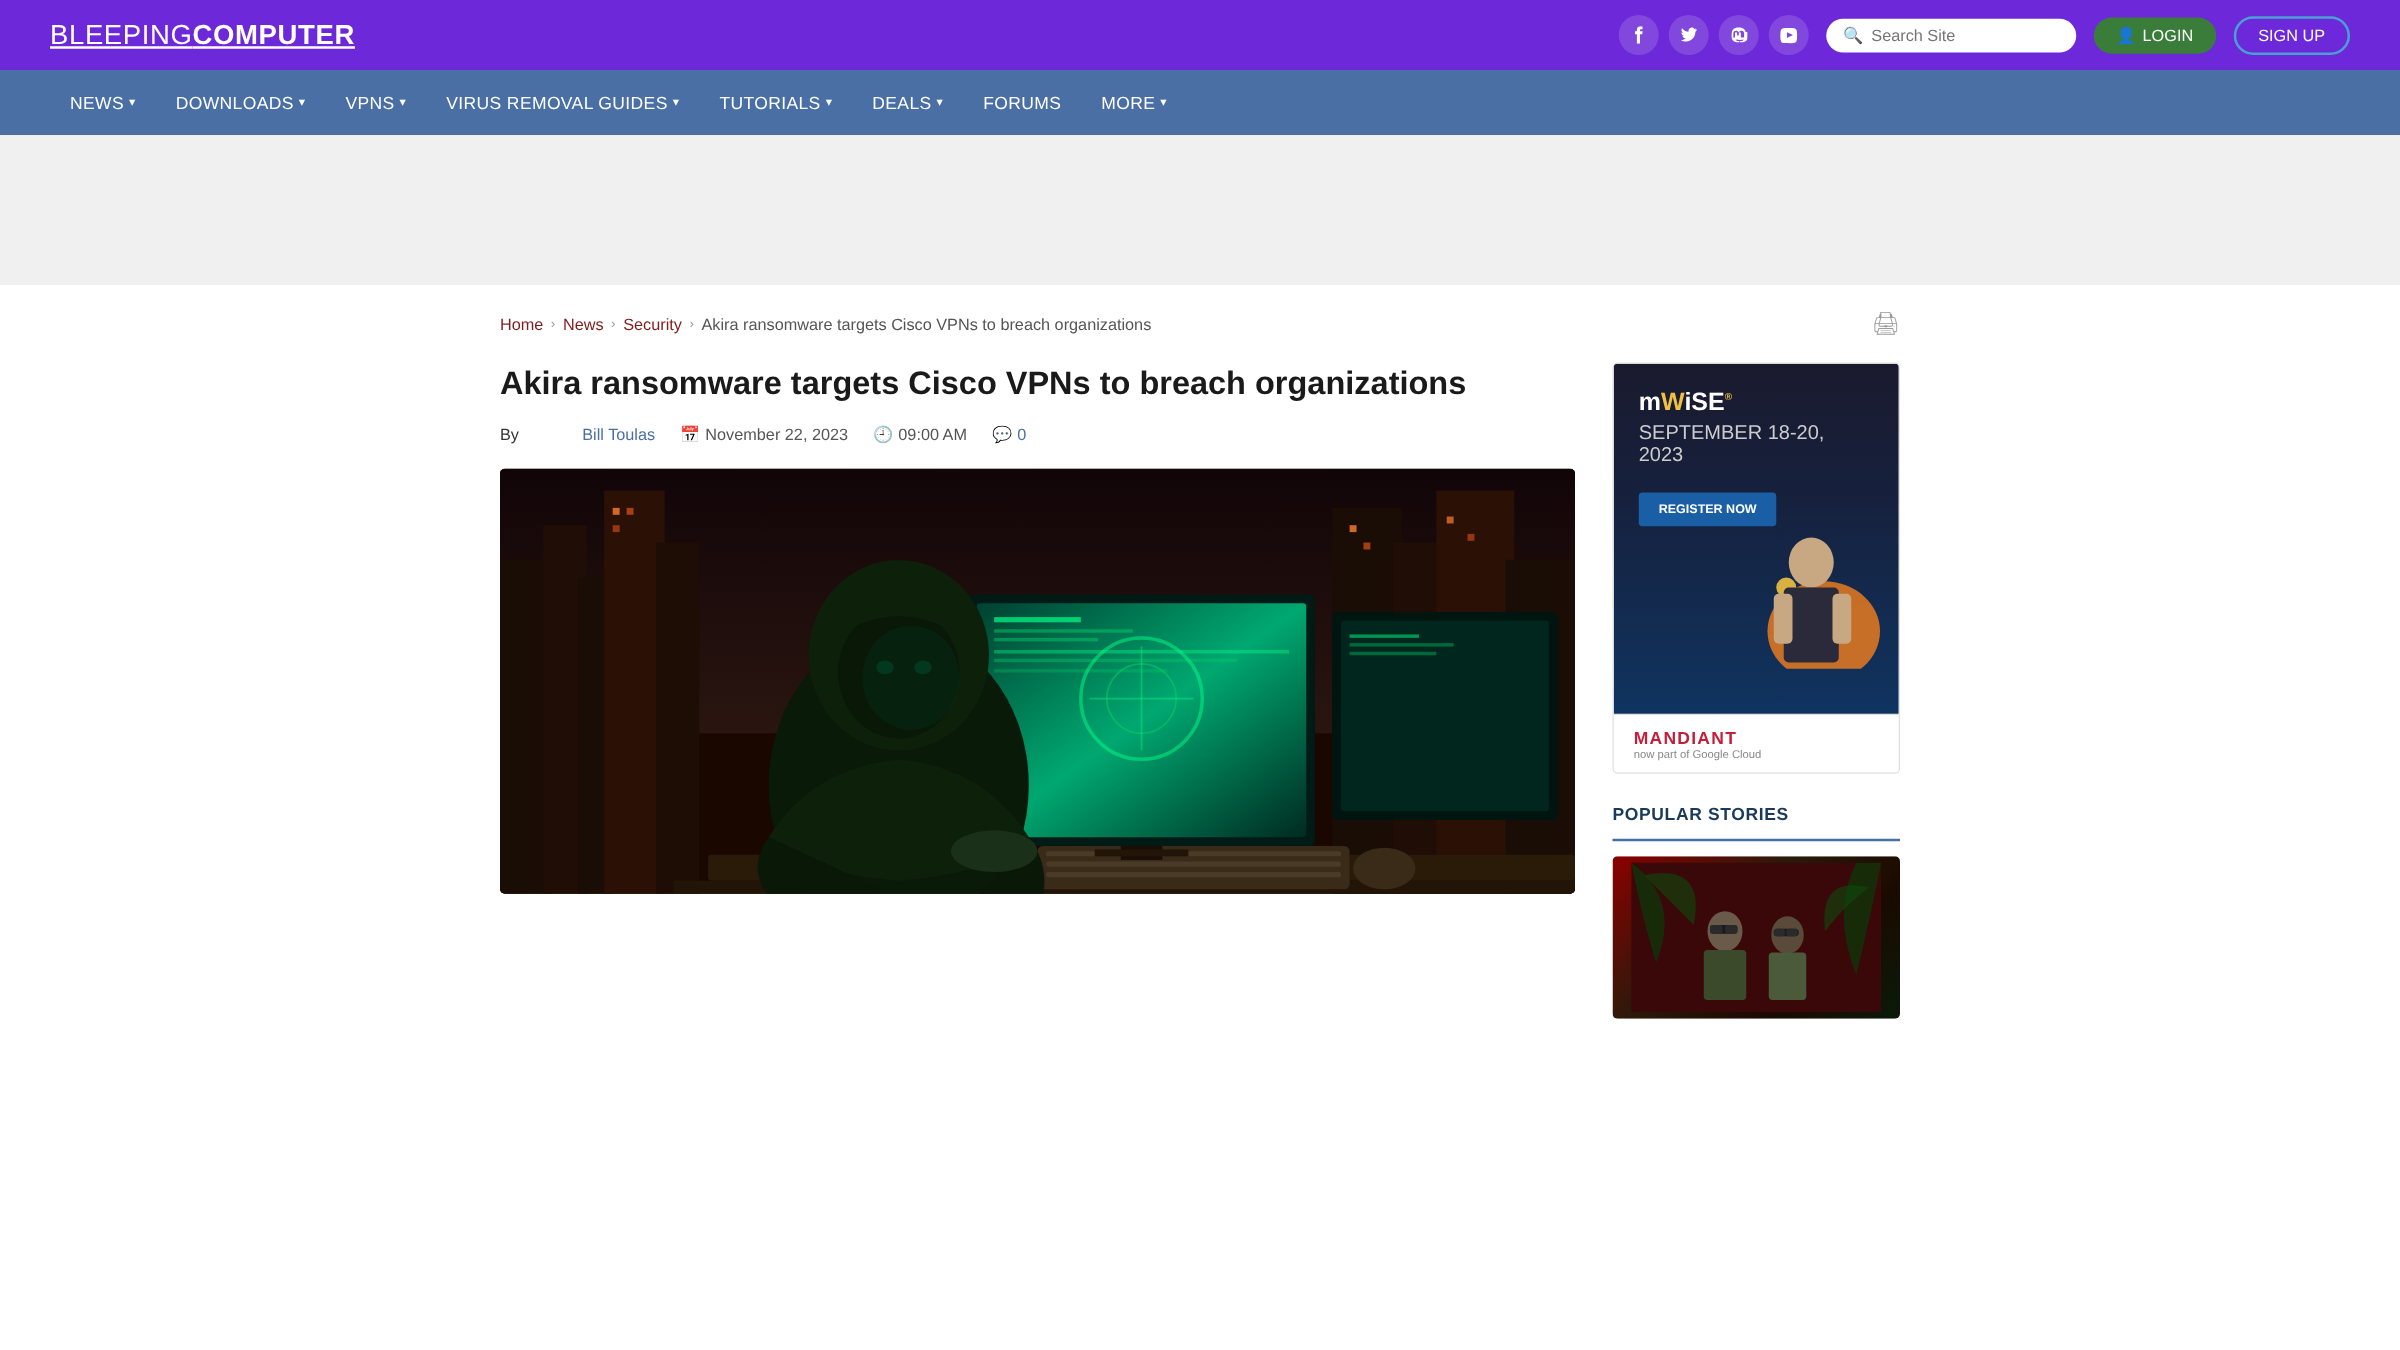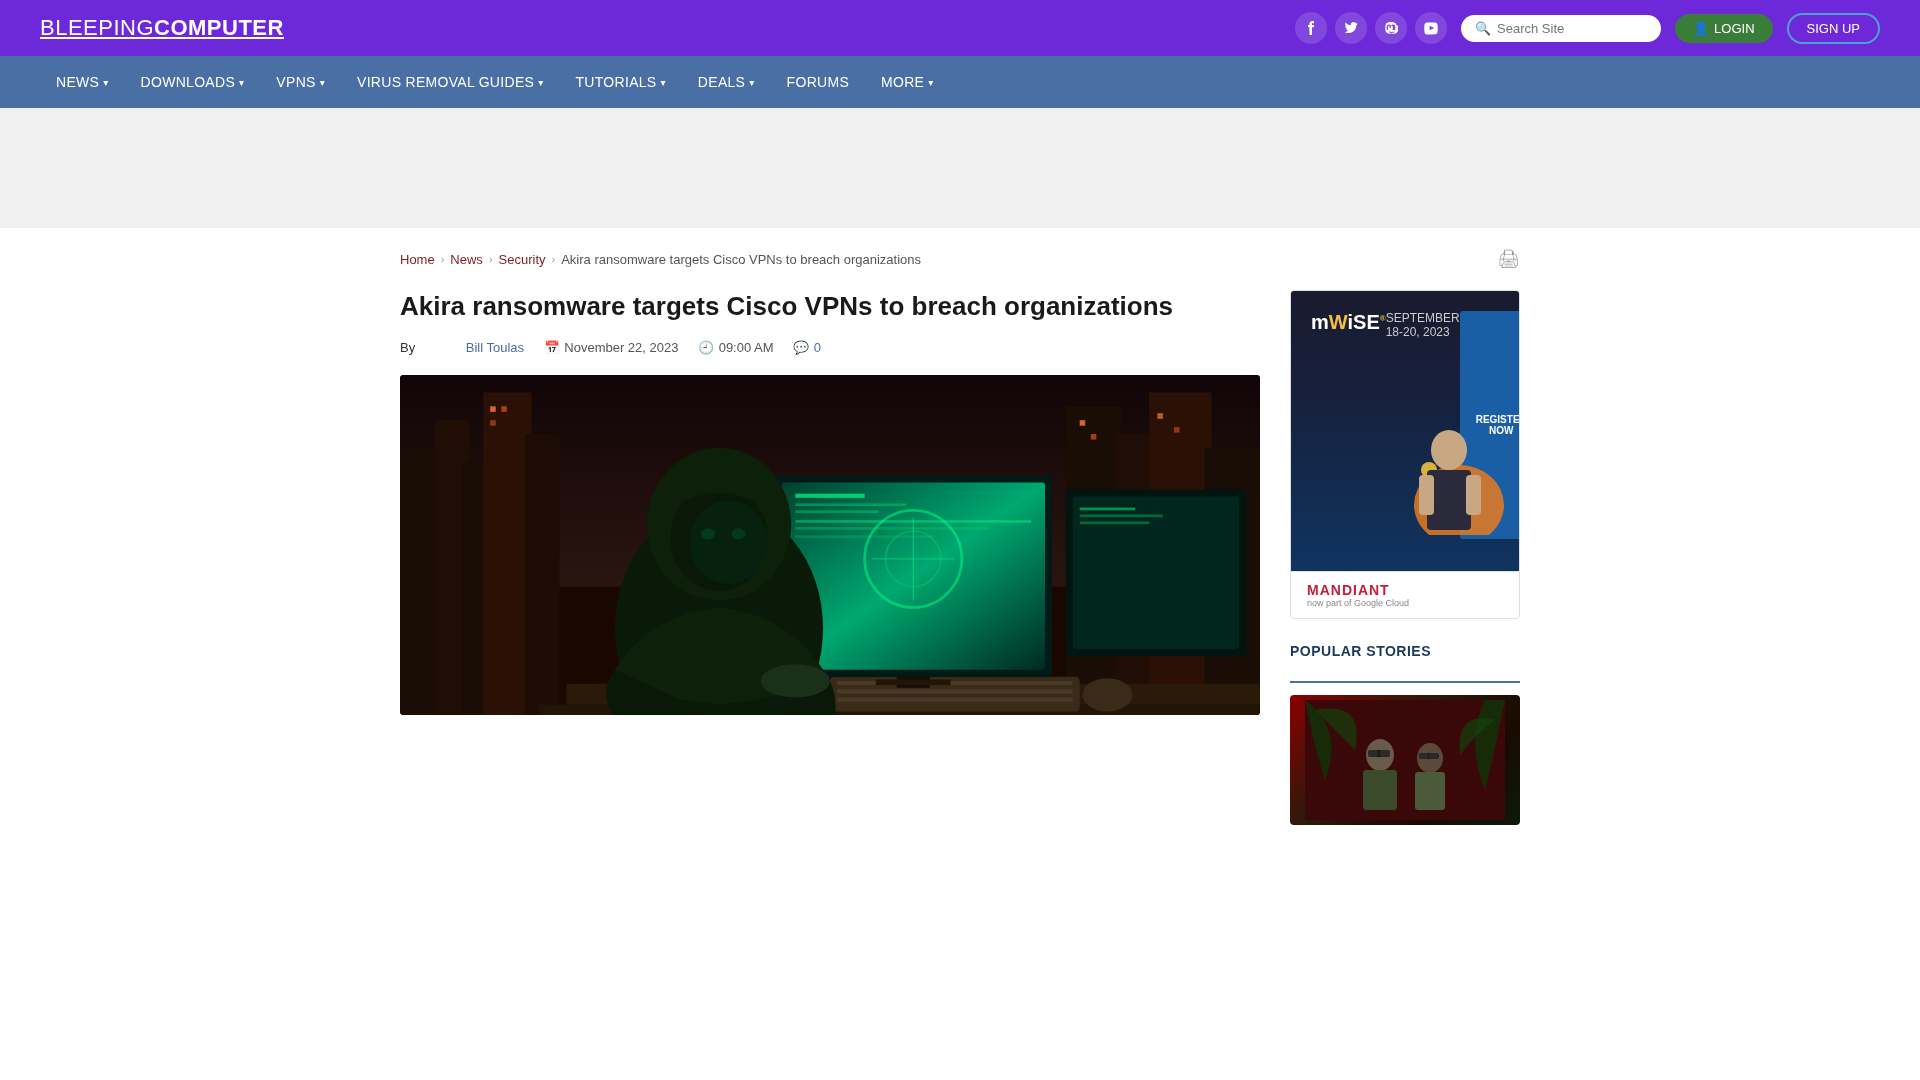--- a/index.html
+++ b/index.html
@@ -206,25 +206,25 @@
       overflow: hidden;
       margin-bottom: 24px;
     }
     .sidebar-ad-inner {
       background: linear-gradient(180deg, #1a1a2e 0%, #16213e 40%, #0f3460 100%);
       padding: 20px;
       color: #fff;
       position: relative;
       min-height: 280px;
       display: flex;
-      flex-direction: row;
+      flex-direction: column;
     }
     .ad-logo { font-size: 20px; font-weight: 700; color: #fff; margin-bottom: 4px; }
     .ad-logo span { color: #f0c040; }
-    .ad-date { font-size: 12px; color: #ccc; margin-bottom: 20px; }
+    .ad-date { font-size: 16px; color: #ccc; margin-bottom: 20px; }
     .ad-headline { font-size: 18px; font-weight: 700; color: #fff; line-height: 1.3; margin-bottom: 16px; }
     .ad-register-btn {
       background: #1a5fa5;
       color: #fff;
       border: none;
       padding: 8px 16px;
       font-size: 10px;
       font-weight: 700;
       cursor: pointer;
       border-radius: 3px;
@@ -236,21 +236,21 @@
     .ad-mandiant-sub { font-size: 9px; color: #888; }
 
     
     .popular-stories-title {
       font-size: 14px;
       font-weight: 700;
       color: #1a3a5c;
       text-transform: uppercase;
       letter-spacing: 0.5px;
       margin-bottom: 12px;
-      padding-bottom: 22px;
+      padding-bottom: 12px;
       border-bottom: 2px solid #4a6fa5;
     }
     .popular-story-img {
       width: 100%;
       height: 130px;
       background: linear-gradient(135deg, #2a1a0a, #3a2a1a, #1a2a0a);
       border-radius: 4px;
       overflow: hidden;
       position: relative;
     }

